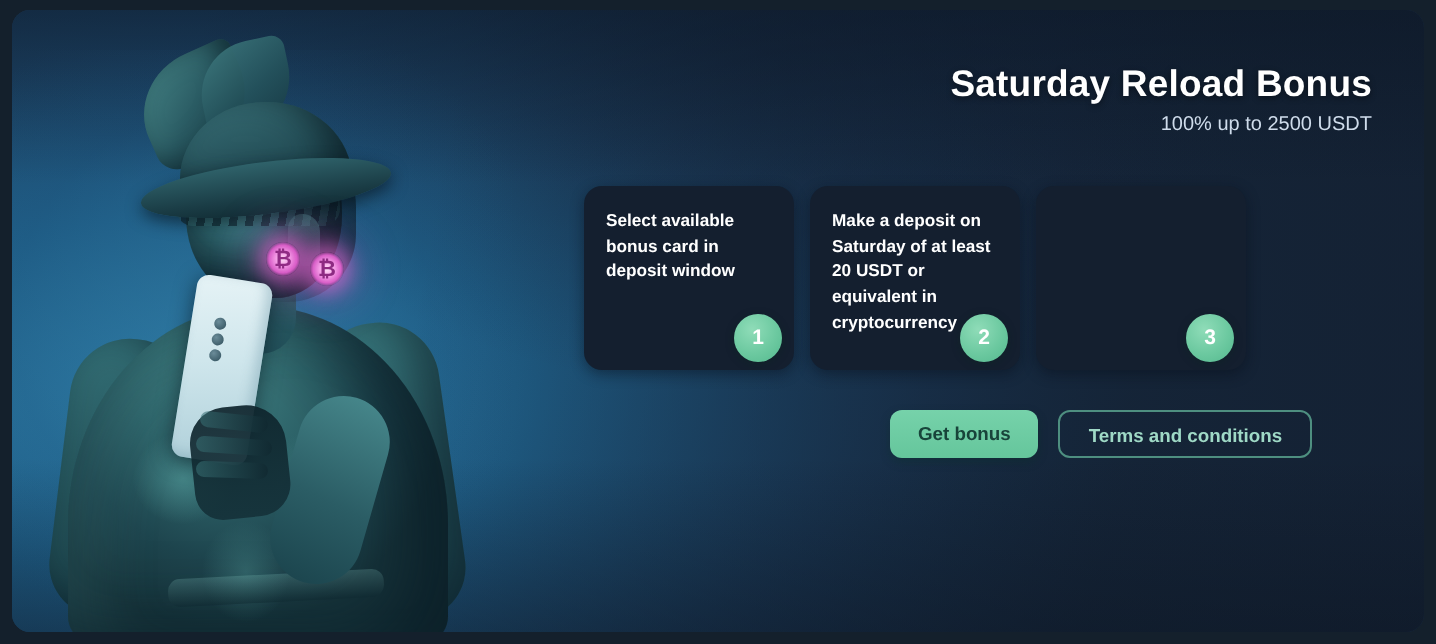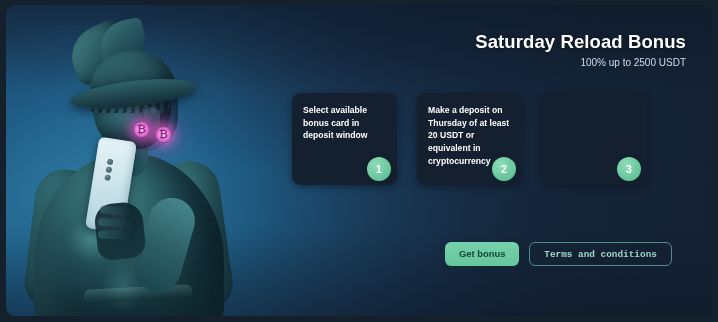--- a/index.html
+++ b/index.html
@@ -266,21 +266,21 @@
     color: #cfdceb;
     white-space: nowrap;
   }
 
   
   .steps {
     position: absolute;
     left: 50px;
     top: 88px;
     display: flex;
-    gap: 20px;
+    gap: 8px;
   }
   .card {
     position: relative;
     width: 105px;
     height: 92px;
     background: #141f2f;
     border-radius: 9px;
     box-shadow: 0 2px 7px rgba(6,14,24,.45);
     overflow: hidden;
   }
@@ -310,21 +310,20 @@
   }
 
   
   .actions {
     position: absolute;
     left: 203px;
     top: 200px;
     display: flex;
     gap: 10px;
     align-items: center;
-    margin-top: 37px;
   }
   .btn {
     border: none;
     cursor: pointer;
     font-family: "Liberation Sans", sans-serif;
     font-size: 9.4px;
     font-weight: bold;
     border-radius: 6px;
     padding: 0 14px;
     height: 24px;
@@ -333,21 +332,20 @@
   }
   .btn-primary {
     background: linear-gradient(180deg, #76d2aa 0%, #65c69c 100%);
     color: #18443a;
     box-shadow: 0 2px 5px rgba(10,50,38,.35);
   }
   .btn-outline {
     background: transparent;
     color: #9fd9c6;
     border: 1px solid #4e8f80;
-    font-family: Liberation Mono, monospace;
   }
 </style>
 </head>
 <body>
 
 <div class="banner-frame">
   <div class="banner">
 
     <div class="bg-base"></div>
     <div class="bg-vignette"></div>
@@ -396,21 +394,21 @@
       </div>
 
       <div class="steps">
 
         <div class="card">
           <div class="card-text">Select available bonus card in deposit window</div>
           <div class="badge">1</div>
         </div>
 
         <div class="card">
-          <div class="card-text">Make a deposit on Thursday of at least 20 USDT or equivalent in cryptocurrency</div>
+          <div class="card-text">Make a deposit on Saturday of at least 20 USDT or equivalent in cryptocurrency</div>
           <div class="badge">2</div>
         </div>
 
         <div class="card">
           <div class="badge">3</div>
         </div>
 
       </div>
 
       <div class="actions">

